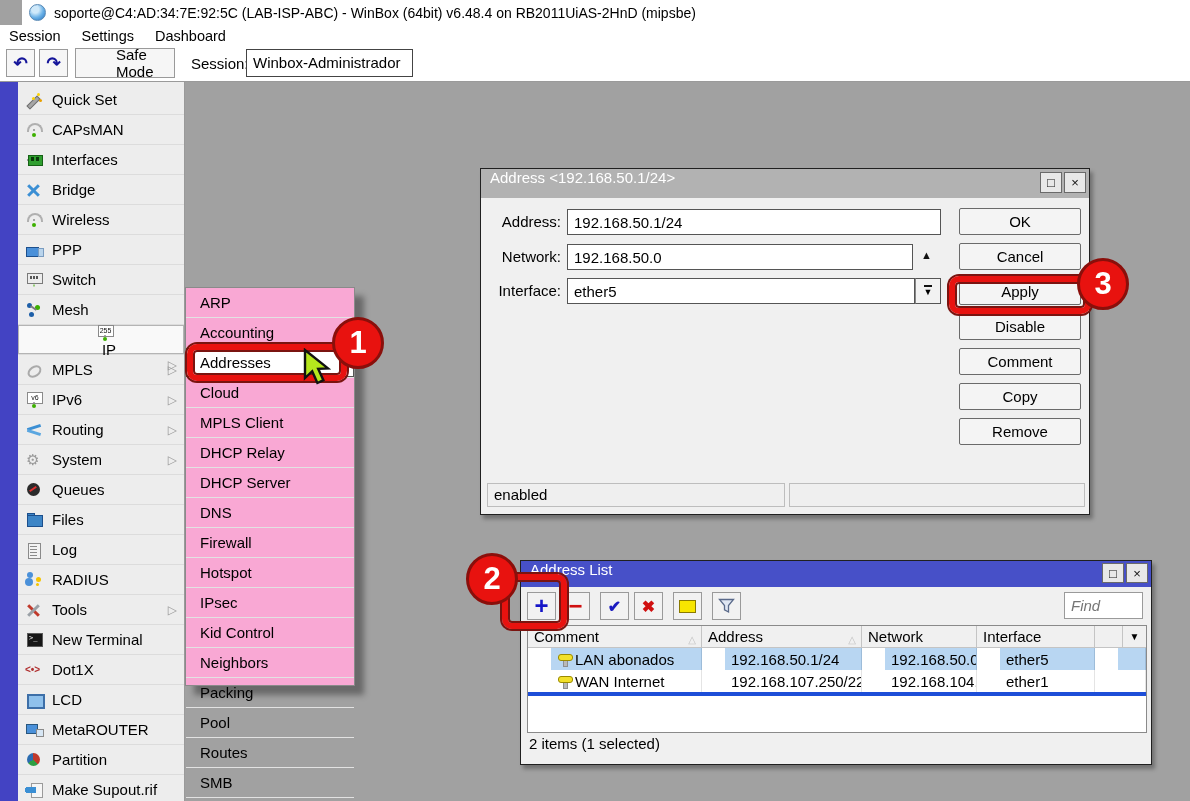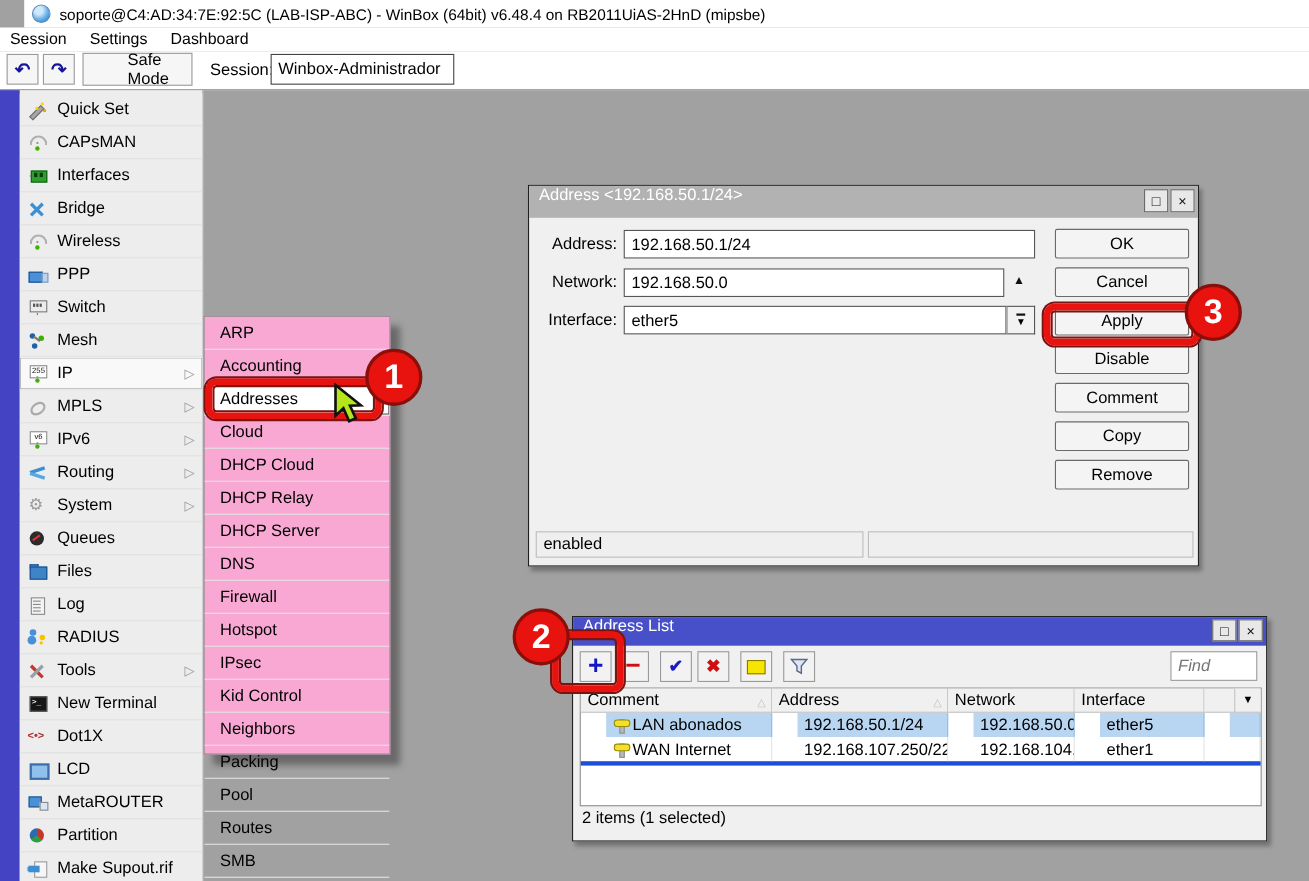--- a/index.html
+++ b/index.html
@@ -19,21 +19,21 @@
   .safe-btn { left:75px; width:100px; height:30px; top:1px; font-size:15px;padding-left:40px; }
   .session-label { position:absolute; left:191px; top:8px; font-size:15px; }
   .session-field { position:absolute; left:246px; top:2px; width:167px; height:28px; background:#fff; border:1px solid #444; padding:4px 6px; font-size:15px; white-space:nowrap; overflow:hidden; }
 
   
   .side-strip { position:absolute; left:0; top:82px; width:18px; height:719px; background:#4343c3; }
   .sidebar { position:absolute; left:18px; top:82px; width:167px; height:719px; background:#ededed; border-right:1px solid #9a9a9a; padding-top:3px; }
   .srow { height:30px; display:flex; align-items:center; padding-left:7px; border-bottom:1px solid #dcdcdc; background:#ededed; cursor:default; }
   .srow .lbl { margin-left:9px; font-size:15px; white-space:nowrap; }
   .srow .arrow { margin-left:auto; margin-right:7px; color:#9a9a9a; font-size:12px; }
-  .srow.active { background:#f9f9f9; box-shadow:inset 0 0 0 1px #b4b4b4; }
+  .srow.active { background:#f9f9f9; box-shadow:inset 0 0 0 1px #b4b4b4;flex-direction:column; }
 
   
   .ic { width:18px; height:16px; position:relative; display:inline-block; flex:none; }
   .ic::before, .ic::after { content:""; position:absolute; }
   .ic-wand::before { width:13px; height:3px; background:#a6a6a6; border:1px solid #6e6e6e; transform:rotate(-45deg); top:8px; left:1px; }
   .ic-wand::after { width:3px; height:3px; background:#ffd400; border-radius:50%; top:1px; right:3px; box-shadow:-5px 4px 0 #ffd400, 2px 6px 0 #e8a000; }
   .ic-antenna::before { width:12px; height:7px; border:2px solid #b0b0b0; border-bottom:none; border-radius:10px 10px 0 0; left:2px; top:1px; }
   .ic-antenna::after { width:4px; height:4px; border-radius:50%; background:#3db000; left:7px; top:11px; box-shadow:0 -5px 0 -1px #8a8a8a; }
   .ic-nic::before { width:13px; height:9px; background:#2f9e2f; border:1px solid #156015; top:3px; left:3px; }
   .ic-nic::after { width:3px; height:4px; background:#0a3a0a; top:5px; left:6px; box-shadow:5px 0 0 #0a3a0a, -5px 1px 0 -1px #9a9a9a; }
@@ -254,21 +254,21 @@
       <span class="ic ic-supout"></span>
       <span class="lbl">Make Supout.rif</span>
     </div>
 </div>
 
 <div class="submenu">
   <div class="smrow">ARP</div>
   <div class="smrow">Accounting</div>
   <div class="smrow selected">Addresses</div>
   <div class="smrow">Cloud</div>
-  <div class="smrow">DHCP Cloud</div>
+  <div class="smrow">MPLS Client</div>
   <div class="smrow">DHCP Relay</div>
   <div class="smrow">DHCP Server</div>
   <div class="smrow">DNS</div>
   <div class="smrow">Firewall</div>
   <div class="smrow">Hotspot</div>
   <div class="smrow">IPsec</div>
   <div class="smrow">Kid Control</div>
   <div class="smrow">Neighbors</div>
   <div class="smrow">Packing</div>
   <div class="smrow">Pool</div>

